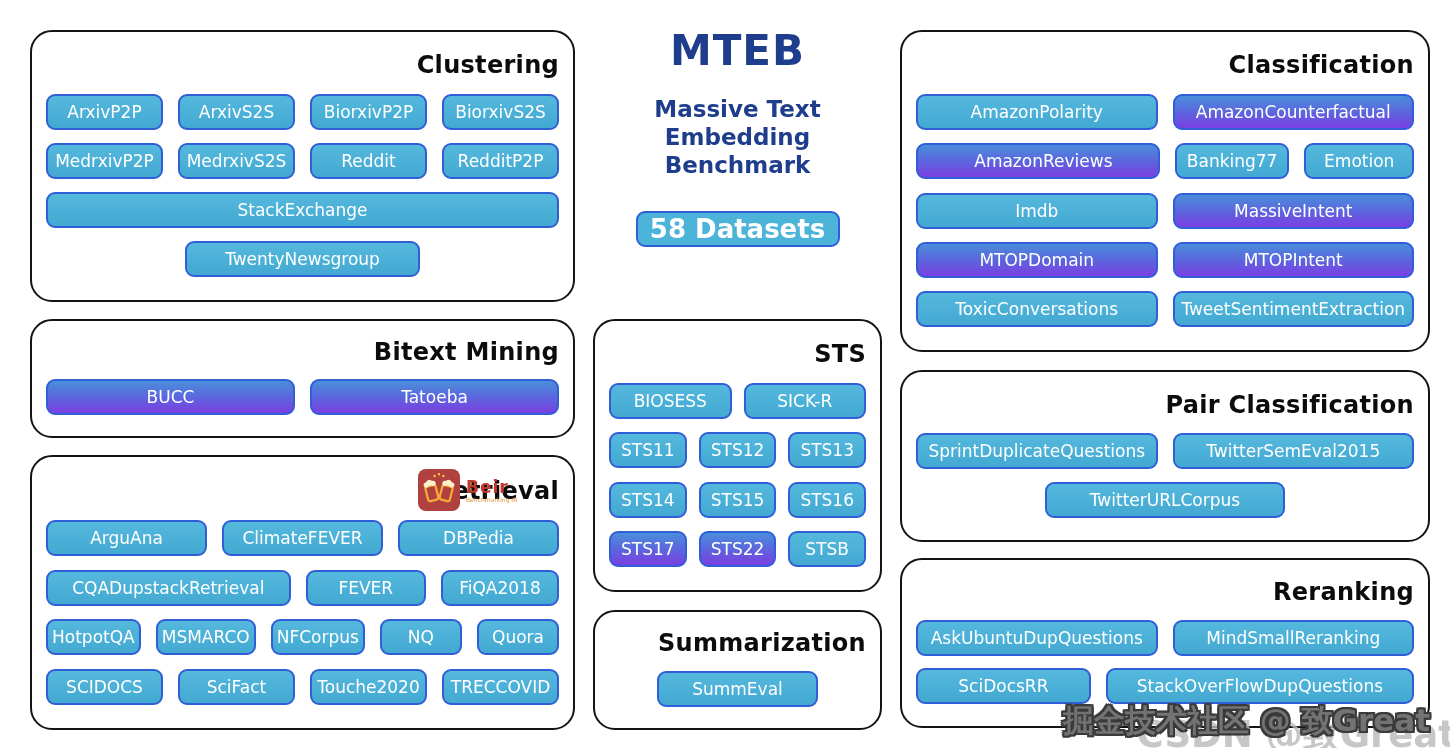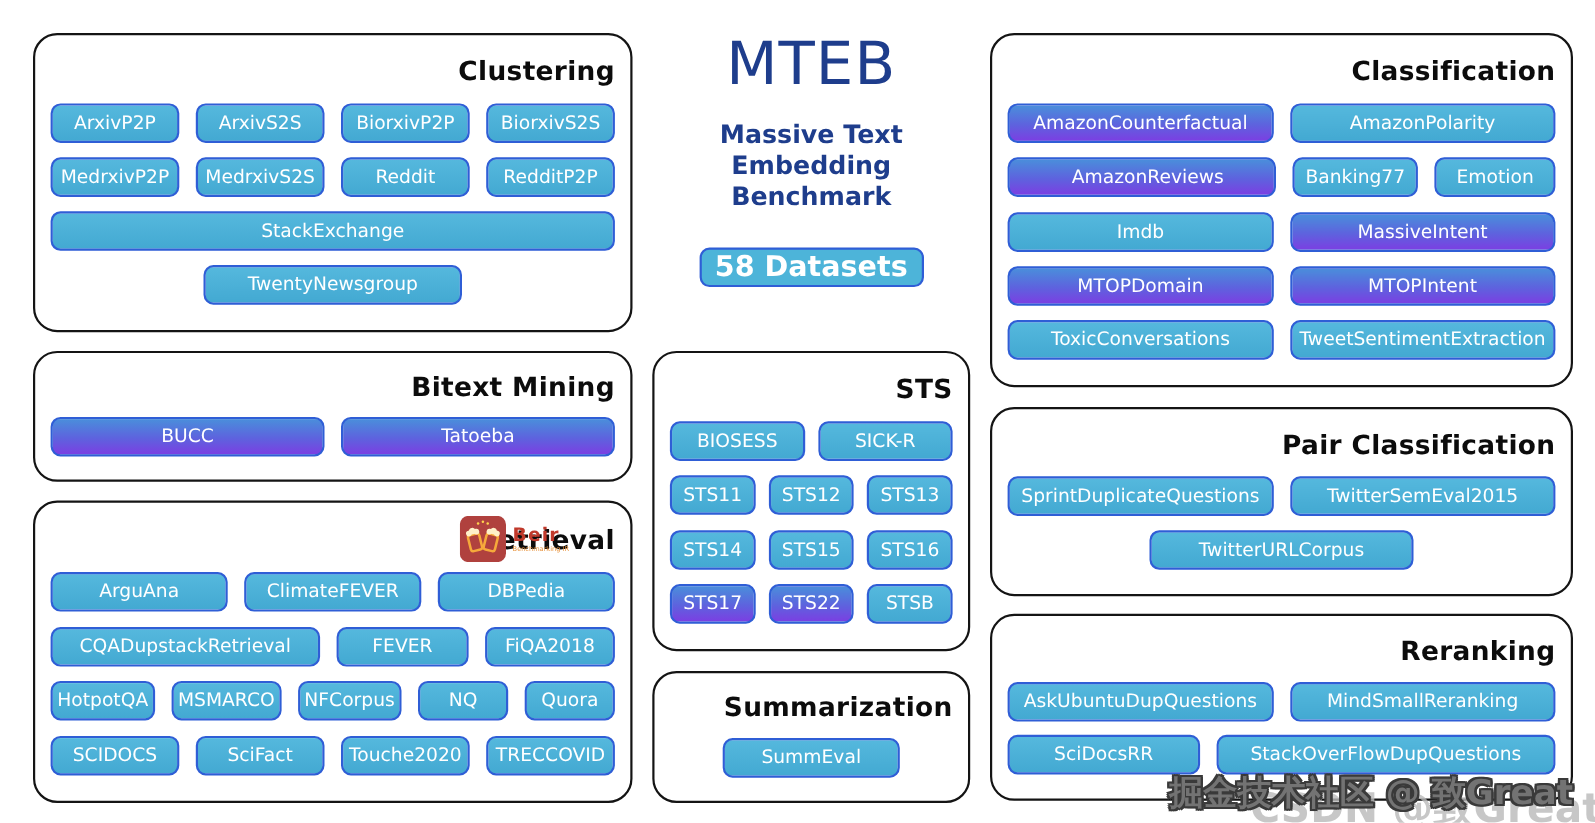--- a/index.html
+++ b/index.html
@@ -24,21 +24,21 @@
   .pos-bitext{left:30px;top:319px;width:545px;height:119px;}
   .pos-retrieval{left:30px;top:455px;width:545px;height:275px;}
   .pos-sts{left:593px;top:319px;width:289px;height:273px;}
   .pos-summarization{left:593px;top:610px;width:289px;height:120px;}
   .pos-classification{left:900px;top:30px;width:530px;height:322px;}
   .pos-pair{left:900px;top:370px;width:530px;height:172px;}
   .pos-reranking{left:900px;top:558px;width:530px;height:170px;}
   
   .center-head{position:absolute;left:593px;top:22px;width:289px;height:285px;
                text-align:center;color:#1e3d8c;}
-  .mteb-title{font-size:54px;font-weight:normal;letter-spacing:1px;margin-top:4px;}
+  .mteb-title{font-size:42px;font-weight:bold;letter-spacing:1px;margin-top:4px;}
   .mteb-sub{font-size:23px;font-weight:bold;line-height:28px;margin-top:20px;}
   .badge{width:204px;height:36px;margin:0 auto;background:#4db4d9;
          border:2px solid #2f5ed6;border-radius:9px;color:#fff;font-size:26px;
          font-weight:bold;display:flex;align-items:center;justify-content:center;
          box-sizing:border-box;}
   .badge-tasks{margin-top:27px;}
   .badge-datasets{margin-top:32px;}
   
   .beir{position:absolute;left:372px;top:-6px;display:flex;align-items:center;gap:6px;}
   .beir-name{color:#c0392b;font-weight:bold;font-size:17px;line-height:17px;letter-spacing:1px;}
@@ -167,22 +167,22 @@
 <div class="box pos-summarization">
   <h2>Summarization</h2>
   <div style="display:contents"><div class="row center">
         <div class="chip" style="flex: 0 0 63%;">SummEval</div>
       </div></div>
 </div>
 
 <div class="box pos-classification">
   <h2>Classification</h2>
   <div style="display:contents"><div class="row">
+        <div class="chip">AmazonPolarity</div>
         <div class="chip grad">AmazonCounterfactual</div>
-        <div class="chip">AmazonPolarity</div>
       </div><div class="row">
         <div class="chip grad" style="flex: 2.15 1 0px; padding-left: 15px;">AmazonReviews</div>
         <div class="chip">Banking77</div>
         <div class="chip" style="flex: 0.95 1 0px;">Emotion</div>
       </div><div class="row">
         <div class="chip">Imdb</div>
         <div class="chip grad">MassiveIntent</div>
       </div><div class="row">
         <div class="chip grad">MTOPDomain</div>
         <div class="chip grad">MTOPIntent</div>

